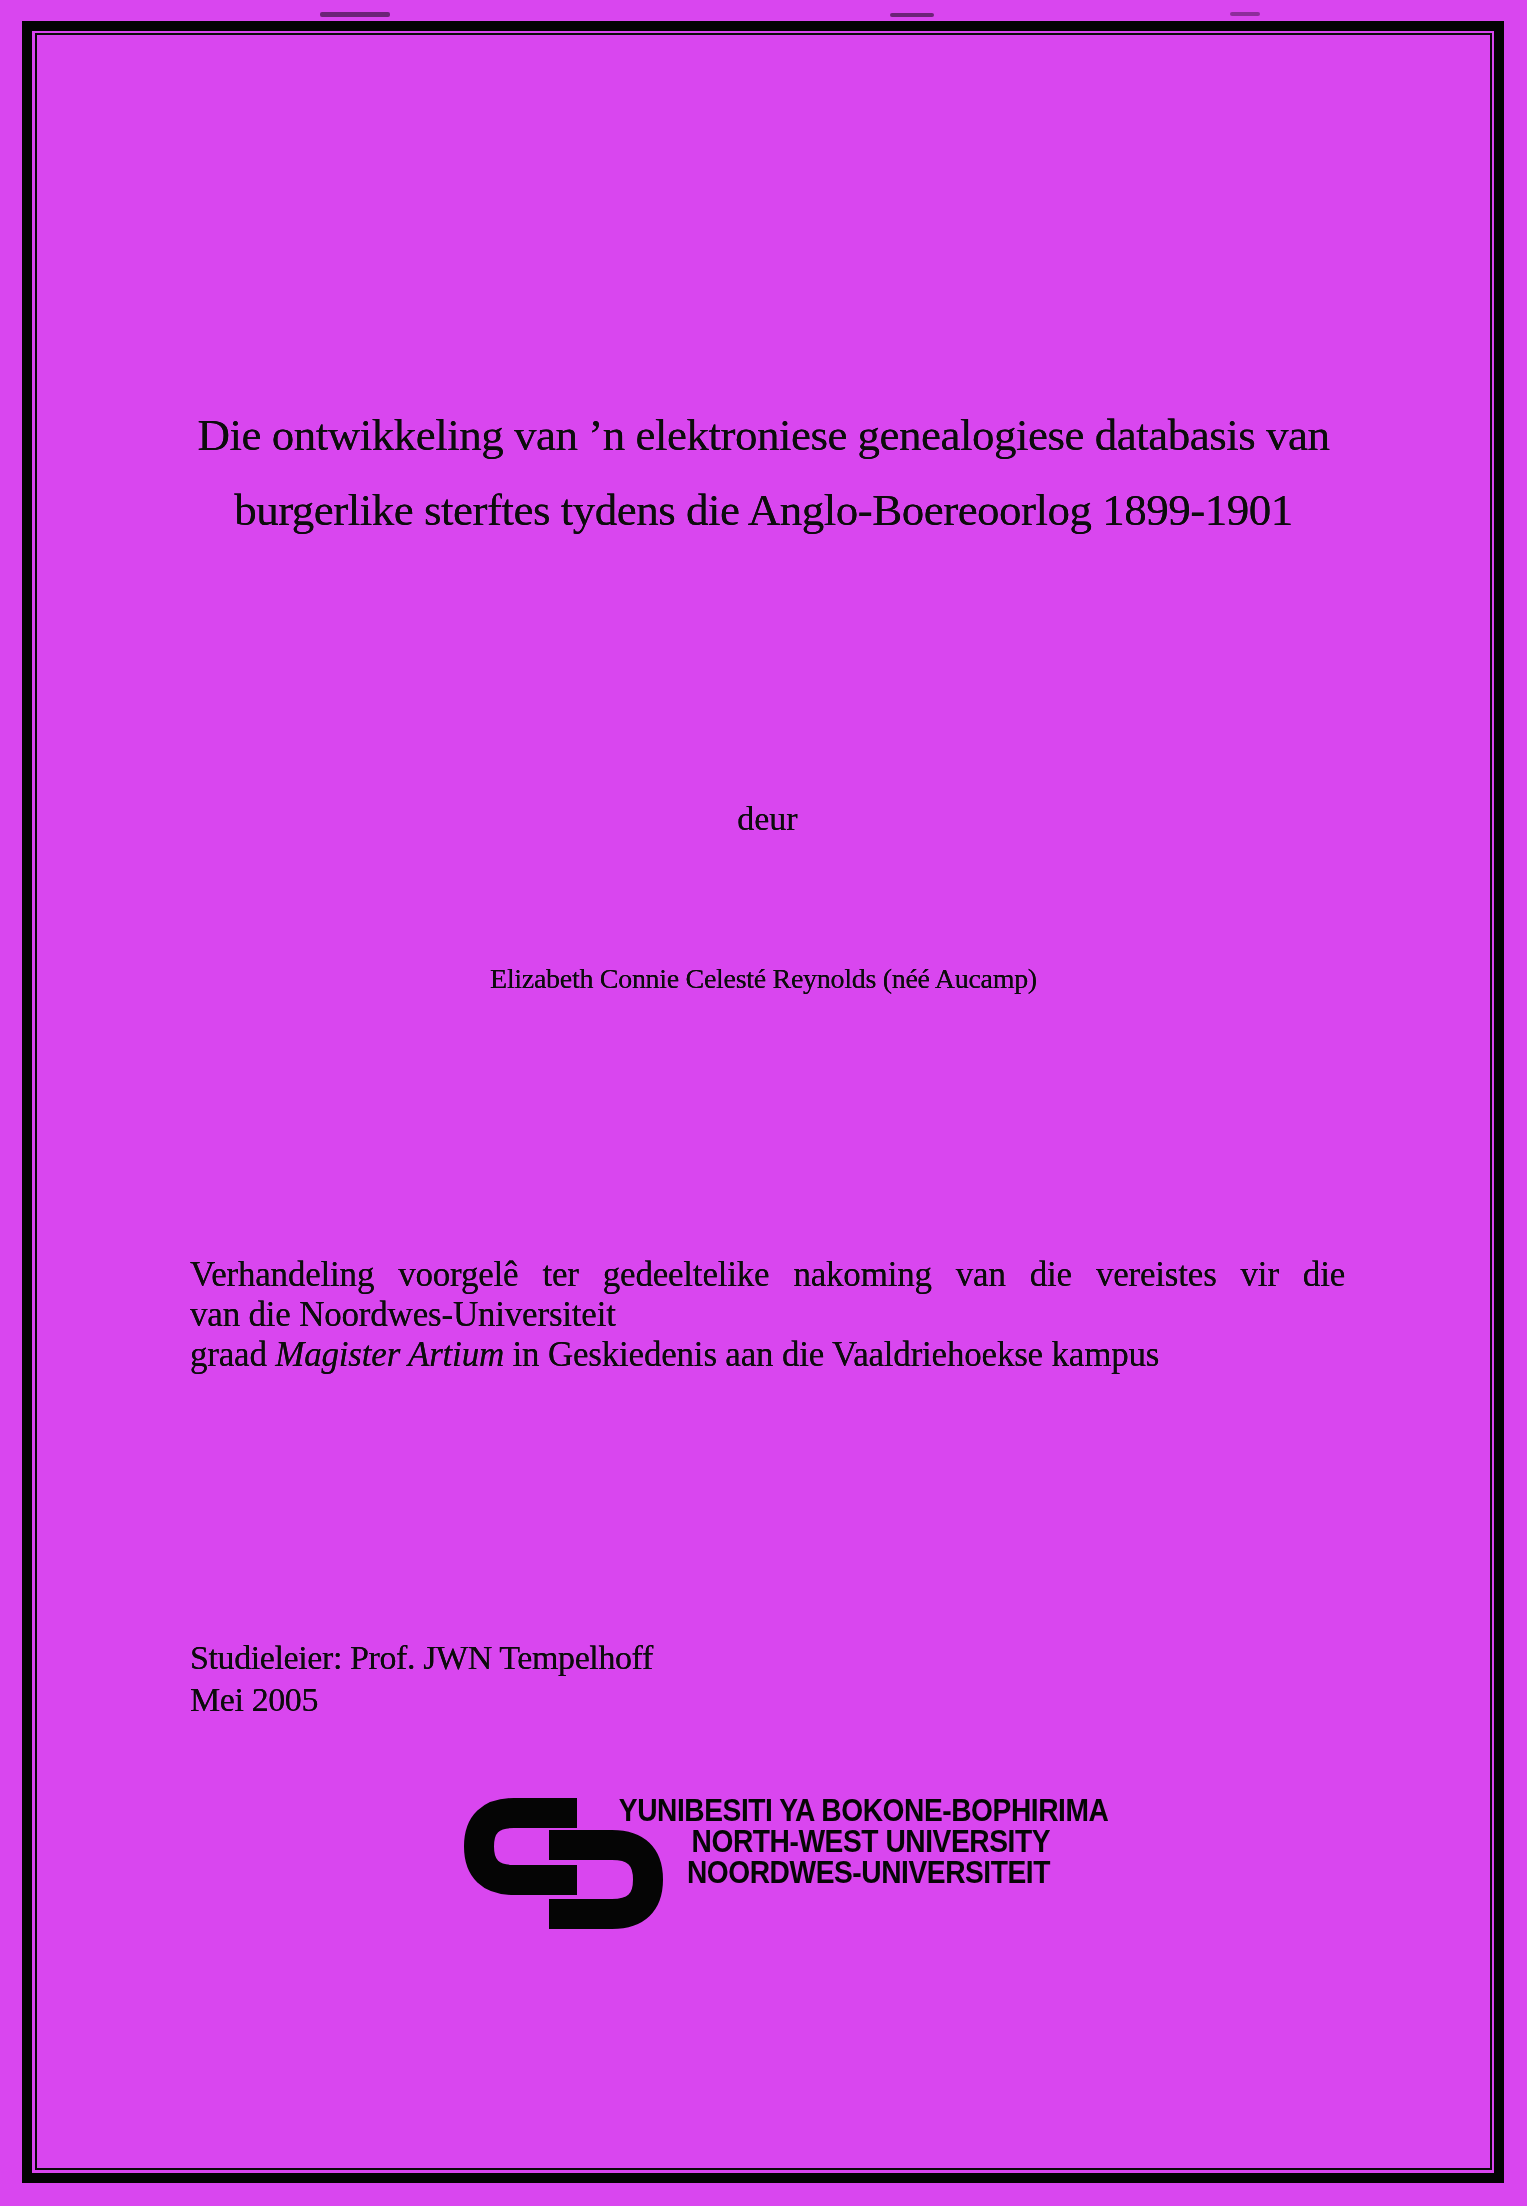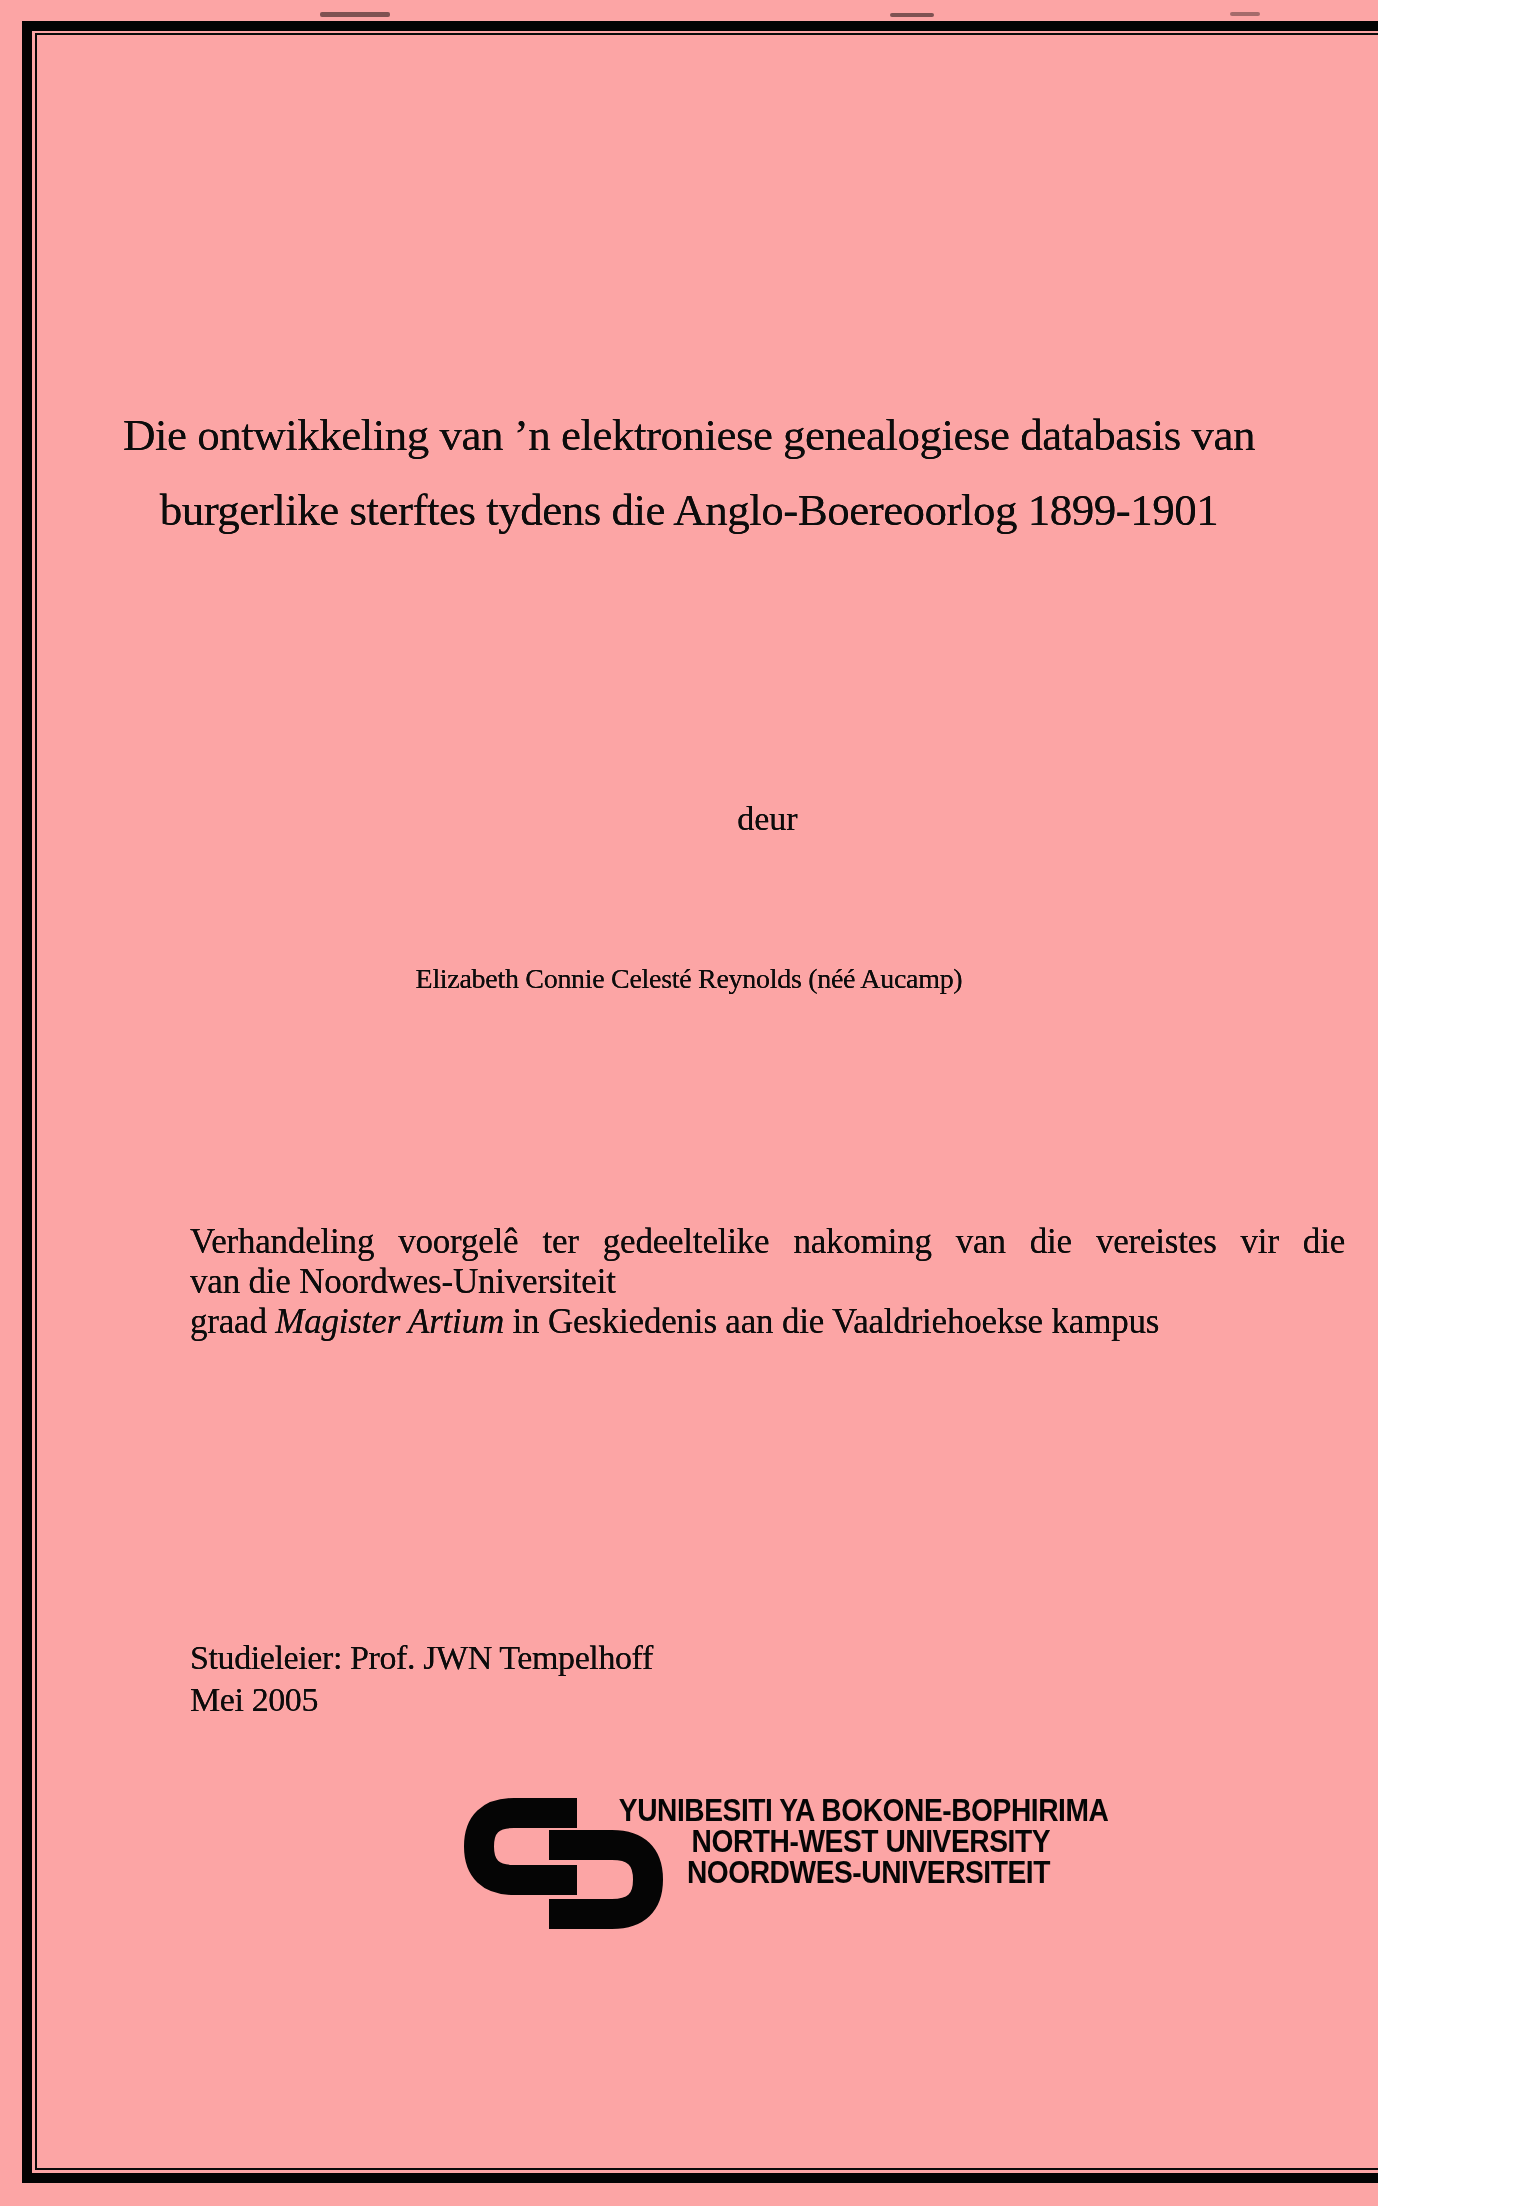--- a/index.html
+++ b/index.html
@@ -1,19 +1,19 @@
 <!DOCTYPE html>
 <html><head>
 <meta charset="utf-8">
 <style>
   html,body{margin:0;padding:0;background:#ffffff;}
   .page{
     position:relative;
-    width:1378px;height:2206px;
-    background:#fca5a5;
+    width:1527px;height:2206px;
+    background:#d946ef;
     overflow:hidden;
     font-family:"Liberation Serif","DejaVu Serif",serif;
     color:#0c0c0c;
   }
   
   .frame-outer{
     position:absolute;left:22px;top:21px;width:1482px;height:2162px;
     border:10px solid #030303;box-sizing:border-box;pointer-events:none;
   }
   .frame-inner{
@@ -33,21 +33,21 @@
     text-align:center;font-size:34px;line-height:44px;
   }
   .author{
     position:absolute;left:120px;right:120px;top:956px;
     text-align:center;font-size:28px;line-height:46px;letter-spacing:-0.3px;
   }
   .statement{
     position:absolute;left:190px;width:1155px;top:1222px;
     font-size:35px;line-height:40px;letter-spacing:-0.2px;
   }
-  .statement .line-just{text-align:justify;text-align-last:justify;}
+  .statement .line-just{text-align:justify;text-align-last:justify;margin-top:33px;}
   .supervisor-block{
     position:absolute;left:190px;width:900px;top:1637px;
     font-size:34px;line-height:42px;letter-spacing:-0.4px;
   }
   .logo{position:absolute;left:0;top:0;width:100%;height:0;}
   .logo-mark{position:absolute;left:464px;top:1798px;width:199px;height:133px;}
   .logo-text{
     position:absolute;left:560px;top:1795px;width:490px;
     text-align:right;
     font-family:"Liberation Sans","DejaVu Sans",sans-serif;

